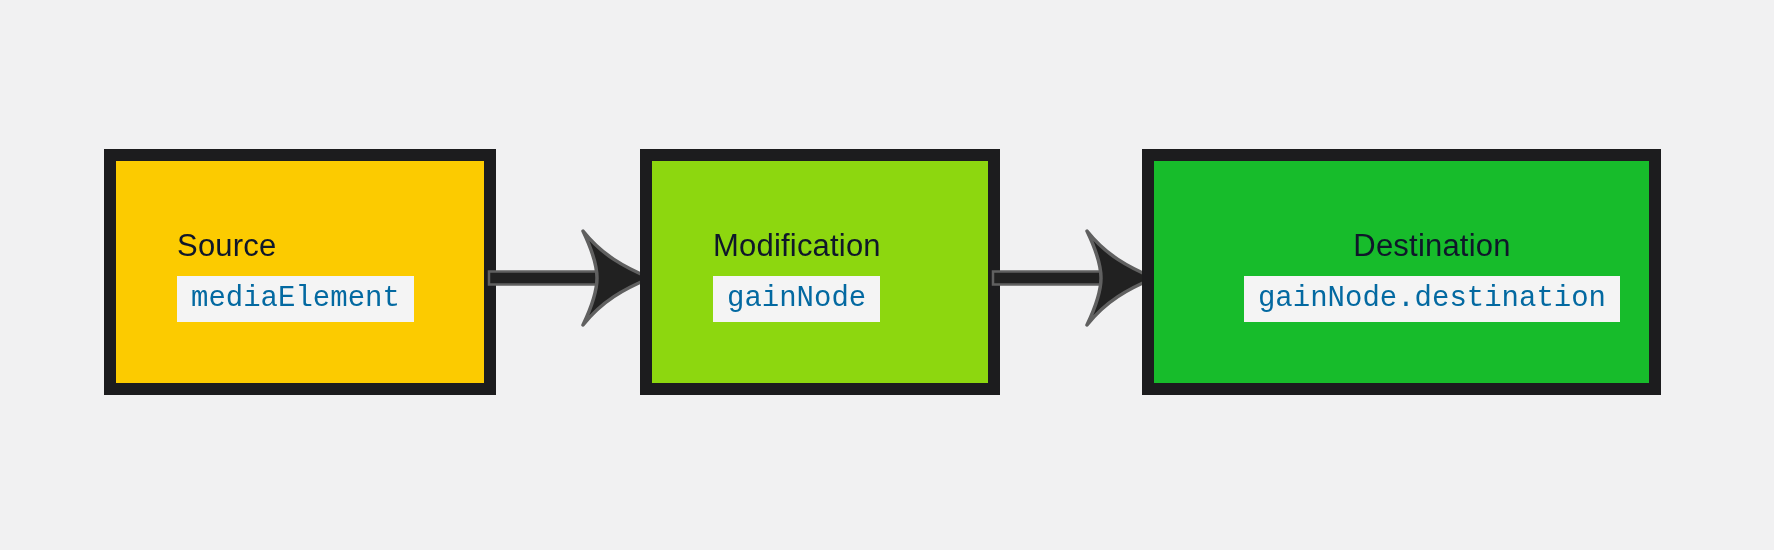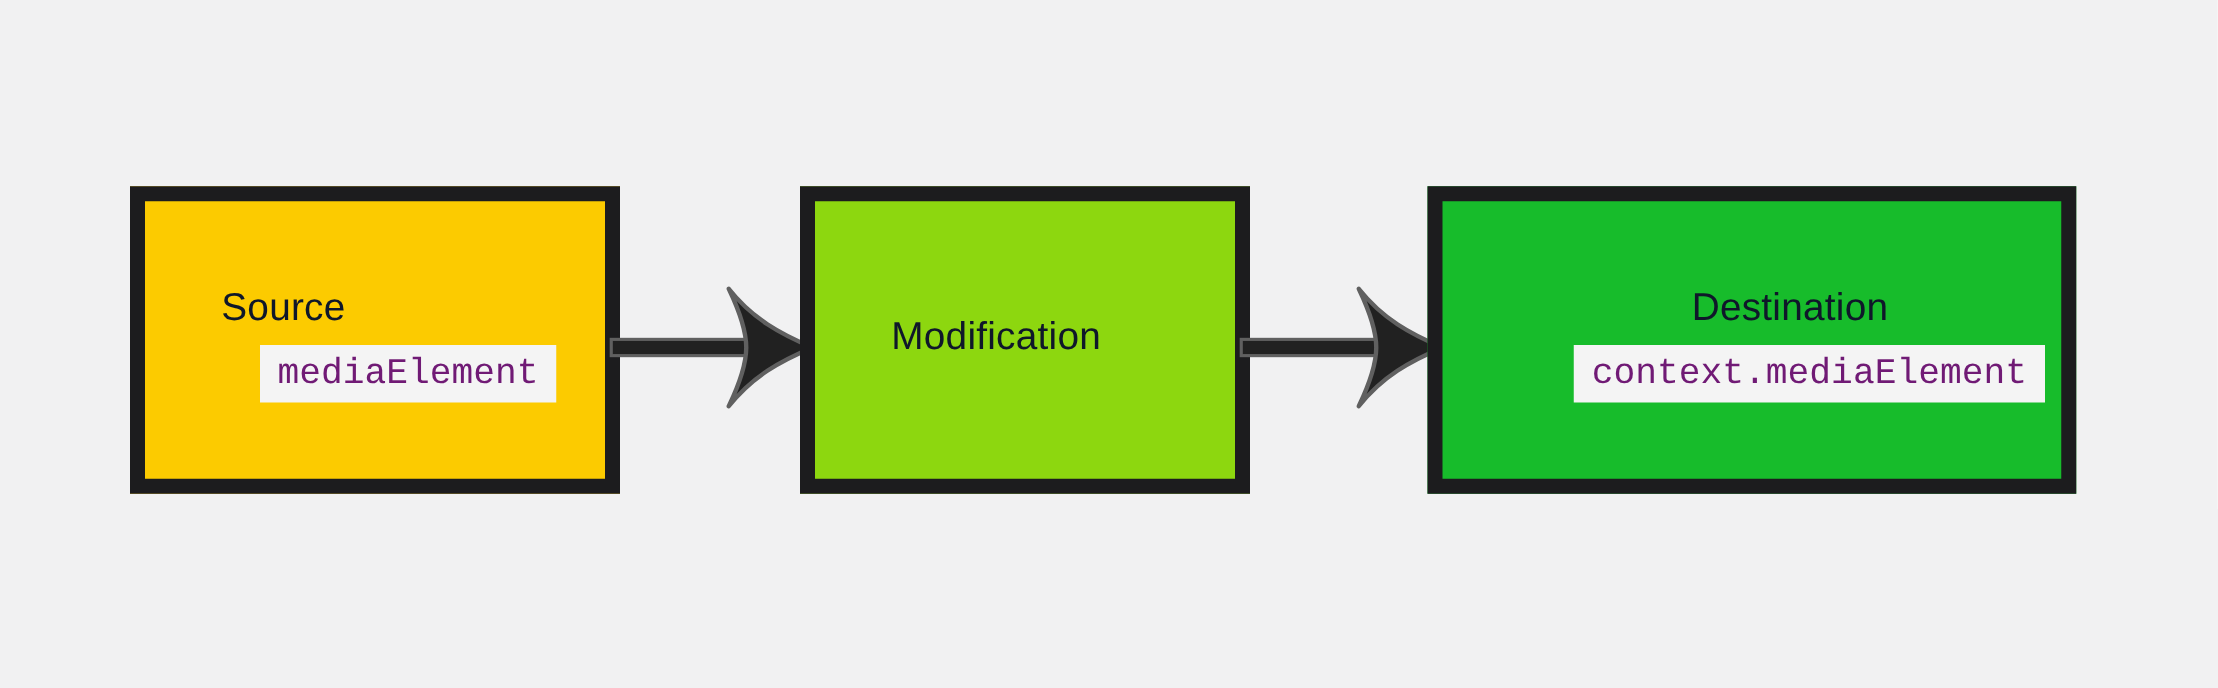--- a/index.html
+++ b/index.html
@@ -35,27 +35,26 @@
     line-height: 1.15;
     font-weight: 400;
     color: #0f172a;
     margin-bottom: 13px;
     letter-spacing: 0.2px;
   }
 
   .node-code {
     display: inline-block;
     background: #F4F4F4;
-    color: #701a75;
+    color: #0369a1;
     font-family: "Liberation Mono", "DejaVu Sans Mono", monospace;
     font-size: 29px;
     line-height: 1.0;
     padding: 8px 14px 9px 14px;
     white-space: nowrap;
-    margin-left: 31px;
   }
 
   .arrow {
     position: absolute;
     top: 218px;
     width: 170px;
     height: 120px;
   }
   .arrow-1 { left: 484px; }
   .arrow-2 { left: 988px; }
@@ -70,25 +69,26 @@
     <code class="node-code">mediaElement</code>
   </div>
 
   <svg class="arrow arrow-1" viewBox="0 0 170 120" aria-hidden="true">
     <rect x="5" y="53.5" width="114" height="13" fill="#212121" stroke="#606060" stroke-width="2.5"></rect>
     <path d="M166 60 C140 49 118 37 99 13 C110 36 113 50 113 60 C113 70 110 84 99 107 C118 83 140 71 166 60 Z" fill="#212121" stroke="#606060" stroke-width="3.5" stroke-linejoin="round"></path>
   </svg>
 
   <div class="node node-modification" style="background: rgb(141, 215, 15);">
     <div class="node-label">Modification</div>
+    <code class="node-code">gainNode</code>
   </div>
 
   <svg class="arrow arrow-2" viewBox="0 0 170 120" aria-hidden="true">
     <rect x="5" y="53.5" width="114" height="13" fill="#212121" stroke="#606060" stroke-width="2.5"></rect>
     <path d="M166 60 C140 49 118 37 99 13 C110 36 113 50 113 60 C113 70 110 84 99 107 C118 83 140 71 166 60 Z" fill="#212121" stroke="#606060" stroke-width="3.5" stroke-linejoin="round"></path>
   </svg>
 
   <div class="node node-destination" style="background: rgb(23, 188, 43); align-items: center;">
     <div class="node-label">Destination</div>
-    <code class="node-code">context.mediaElement</code>
+    <code class="node-code">gainNode.destination</code>
   </div>
 
 </div>
 
 </body></html>

